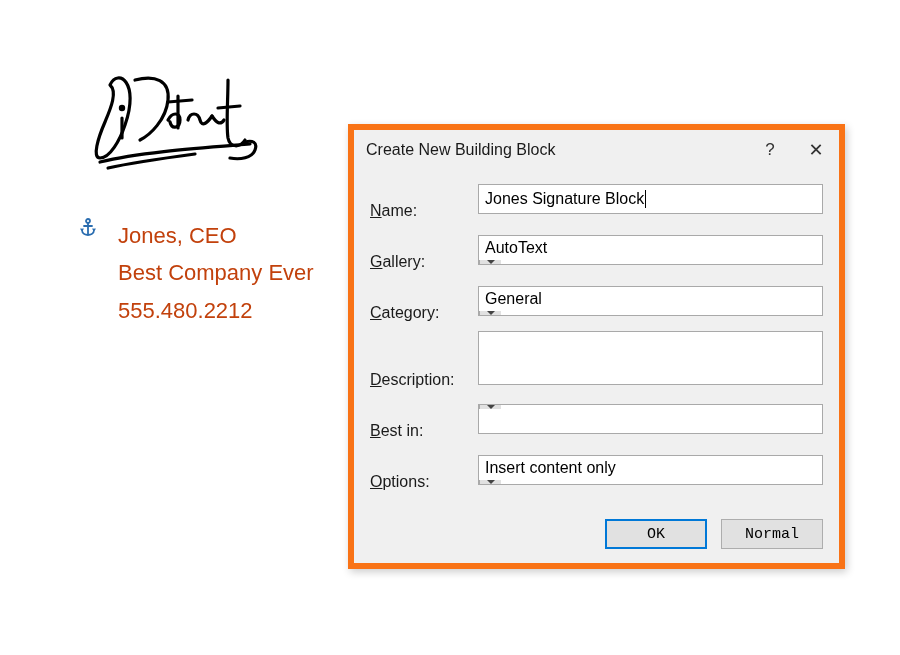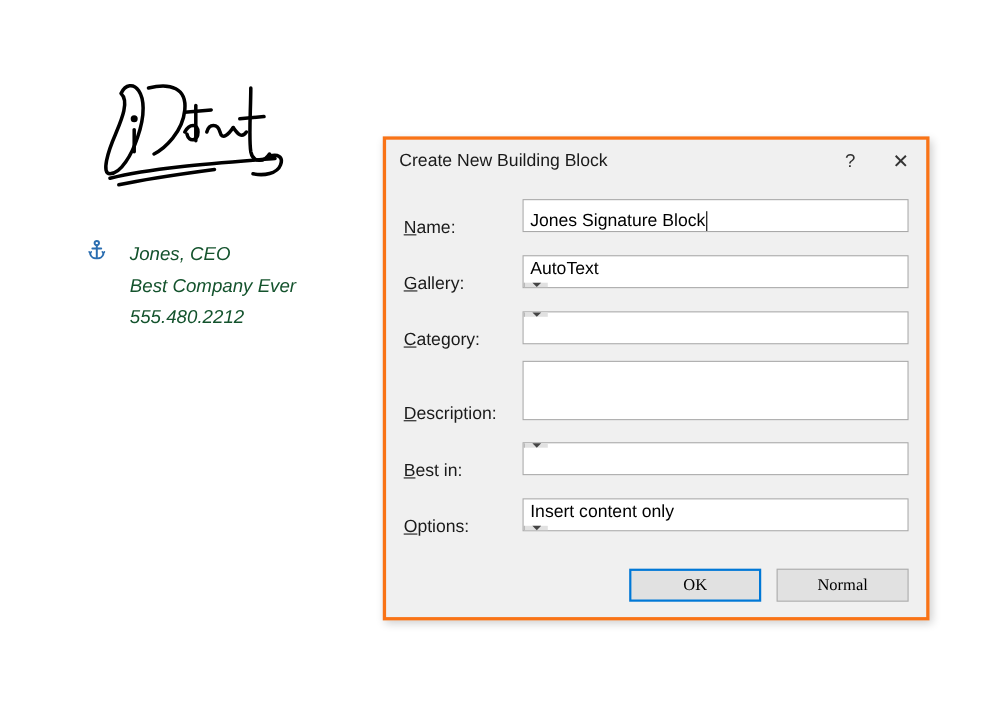--- a/index.html
+++ b/index.html
@@ -24,32 +24,31 @@
       position: absolute;
       left: 80px;
       top: 218px;
       color: #2a6db0;
       font-size: 18px;
     }
     .sig-text {
       position: absolute;
       left: 118px;
       top: 217px;
-      font-size: 17px;
-      color: #14532d;
+      font-size: 22px;
+      color: #c2410c;
       line-height: 1.7;
-      font-style: italic;
     }
     .dialog {
       position: absolute;
       left: 348px;
       top: 124px;
       width: 497px;
       background: #f0f0f0;
-      border: 3px solid #f97316;
+      border: 6px solid #f97316;
       box-shadow: 2px 3px 8px rgba(0,0,0,0.2);
     }
     .titlebar {
       display: flex;
       align-items: center;
       height: 40px;
       padding: 0 0 0 12px;
     }
     .titlebar-title {
       flex: 1;
@@ -136,24 +135,24 @@
       resize: none;
     }
     .underline-first::first-letter { text-decoration: underline; }
     .btn-row {
       display: flex;
       justify-content: flex-end;
       gap: 14px;
       padding: 12px 16px 14px 16px;
     }
     .btn {
-      width: 120px;
+      width: 102px;
       height: 30px;
       font-size: 15px;
-      font-family: Liberation Serif, serif;
+      font-family: Liberation Mono, monospace;
       cursor: default;
       background: #e1e1e1;
       border: 1px solid #adadad;
     }
     .btn-primary {
       border: 2px solid #0078d7;
       background: #e1e1e1;
     }
     .caret {
       display:inline-block;
@@ -215,21 +214,21 @@
       </div>
     <div class="titlebar-btn">
         <span class="close-x">✕</span>
       </div>
   </div>
 
   <div class="dialog-body">
     <div class="row">
       <label class="underline-first">Name:</label>
       <div class="field">
-        <div class="text-input" style="display:flex;align-items:flex-end;">
+        <div class="text-input" style="display:flex;align-items:center;">
           <span>Jones Signature Block</span>
             <span class="caret"></span>
         </div>
       </div>
     </div>
 
     <div class="row">
       <label class="underline-first">Gallery:</label>
       <div class="field">
         <div class="combo">
@@ -238,20 +237,21 @@
               <span class="chevron"></span>
             </div>
         </div>
       </div>
     </div>
 
     <div class="row">
       <label class="underline-first">Category:</label>
       <div class="field">
         <div class="combo">
+          <div class="combo-text">General</div>
           <div class="combo-btn">
               <span class="chevron"></span>
             </div>
         </div>
       </div>
     </div>
 
     <div class="row desc-row">
       <label class="underline-first">Description:</label>
       <div class="field">

